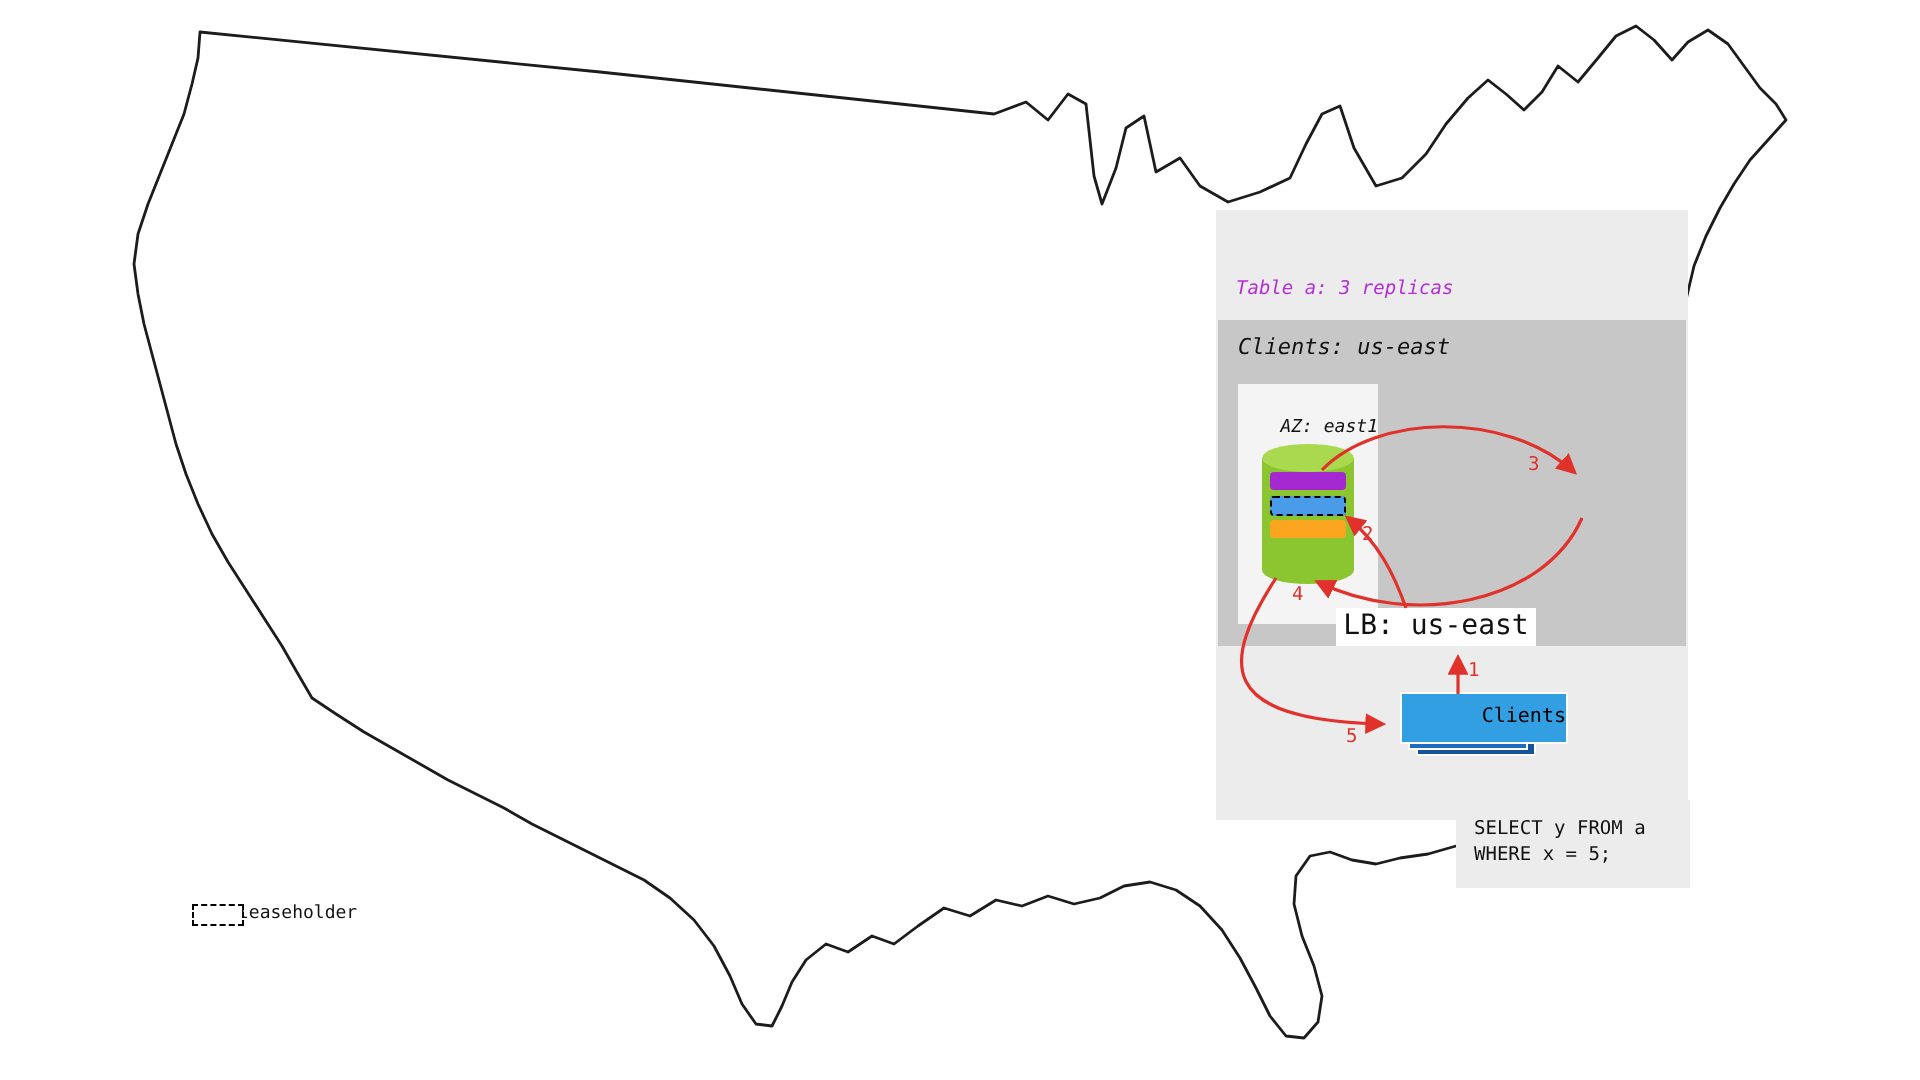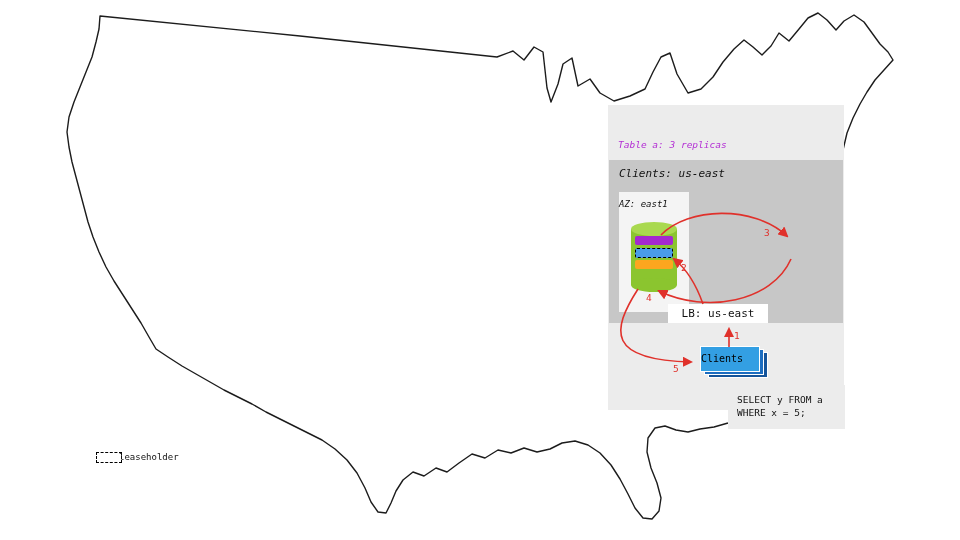--- a/index.html
+++ b/index.html
@@ -23,47 +23,47 @@
   .legend .t-b { color:#f6a51f; }
 
   .region {
     position:absolute; left:1px; top:55px; width:234px; height:163px;
     background:#c7c7c7;
   }
   .region-label { position:absolute; left:10px; top:7px; font-size:11px; color:#111; }
 
   .az-row { position:absolute; left:10px; top:32px; width:214px; height:120px; display:flex; gap:3px; }
   .az-box { position:relative; width:70px; height:120px; background:#f4f4f4; }
-  .az-label { position:absolute; top:7px; width:100%; text-align:left; font-size:9px; color:#111; }
+  .az-label { position:absolute; top:17px; width:100%; text-align:right; font-size:9px; color:#111; }
 
   .cyl { position:absolute; left:50%; transform:translateX(-50%); top:30px; width:46px; height:70px; }
   .cyl .cyl-top  { position:absolute; top:0; left:0; width:46px; height:14px; border-radius:50%; background:#a9d94f; z-index:2; }
   .cyl .cyl-body { position:absolute; top:7px; left:0; width:46px; height:56px; background:#8bc52f; z-index:1; }
   .cyl .cyl-bot  { position:absolute; top:56px; left:0; width:46px; height:14px; border-radius:50%; background:#8bc52f; z-index:1; }
 
   .bar { position:absolute; left:4px; width:38px; height:9px; border-radius:2px; z-index:3; }
   .bar.r0 { top:14px; background:#a428cf; }
   .bar.r1 { top:26px; background:#4a9ce8; }
   .bar.r2 { top:38px; background:#fca61f; }
   .bar.leaseholder { box-sizing:border-box; border:1.5px dashed #000; height:10px; }
   .bar.offset { transform:translate(6px,5px); }
 
   .lb-box {
     position:absolute; left:668px; top:304px; width:100px; height:19px;
-    background:#ffffff; z-index:3; text-align:center; font-size:11px; line-height:19px; color:#111;
+    background:#ffffff; z-index:3; text-align:center; font-size:14px; line-height:19px; color:#111;
   }
 
   .clients { position:absolute; left:700px; top:346px; width:58px; height:24px; z-index:3; }
   .clients .c-l3 { position:absolute; left:8px; top:6px; width:58px; height:24px; background:#15549a; border:1px solid #fff; }
   .clients .c-l2 { position:absolute; left:4px; top:3px; width:58px; height:24px; background:#1c6dc0; border:1px solid #fff; }
   .clients .c-l1 { position:absolute; left:0;  top:0;  width:58px; height:24px; background:#339fe3; border:1px solid #fff;
-                   text-align:left; font-size:10px; line-height:24px; color:#000; }
+                   text-align:right; font-size:10px; line-height:24px; color:#000;padding-left:24px; }
 
   .sql-box {
-    position:absolute; left:728px; top:385px; width:117px; height:44px;
+    position:absolute; left:728px; top:400px; width:117px; height:44px;
     background:#ececec; z-index:2; font-size:9.5px; line-height:13px; color:#111;
     padding:8px 0 0 9px; box-sizing:border-box; white-space:pre;
   }
 
   .map-key { position:absolute; left:96px; top:450px; z-index:2; }
   .map-key .swatch { position:absolute; left:0; top:2px; width:26px; height:11px; border:1.5px dashed #000; box-sizing:border-box; background:transparent; }
   .map-key .key-label { position:absolute; left:23px; top:2px; font-size:9px; color:#111; white-space:nowrap; }
 
   .arrow-num { position:absolute; z-index:7; color:#e0312b; font-size:9.5px; }
   #num1 { left:734px; top:330px; }

